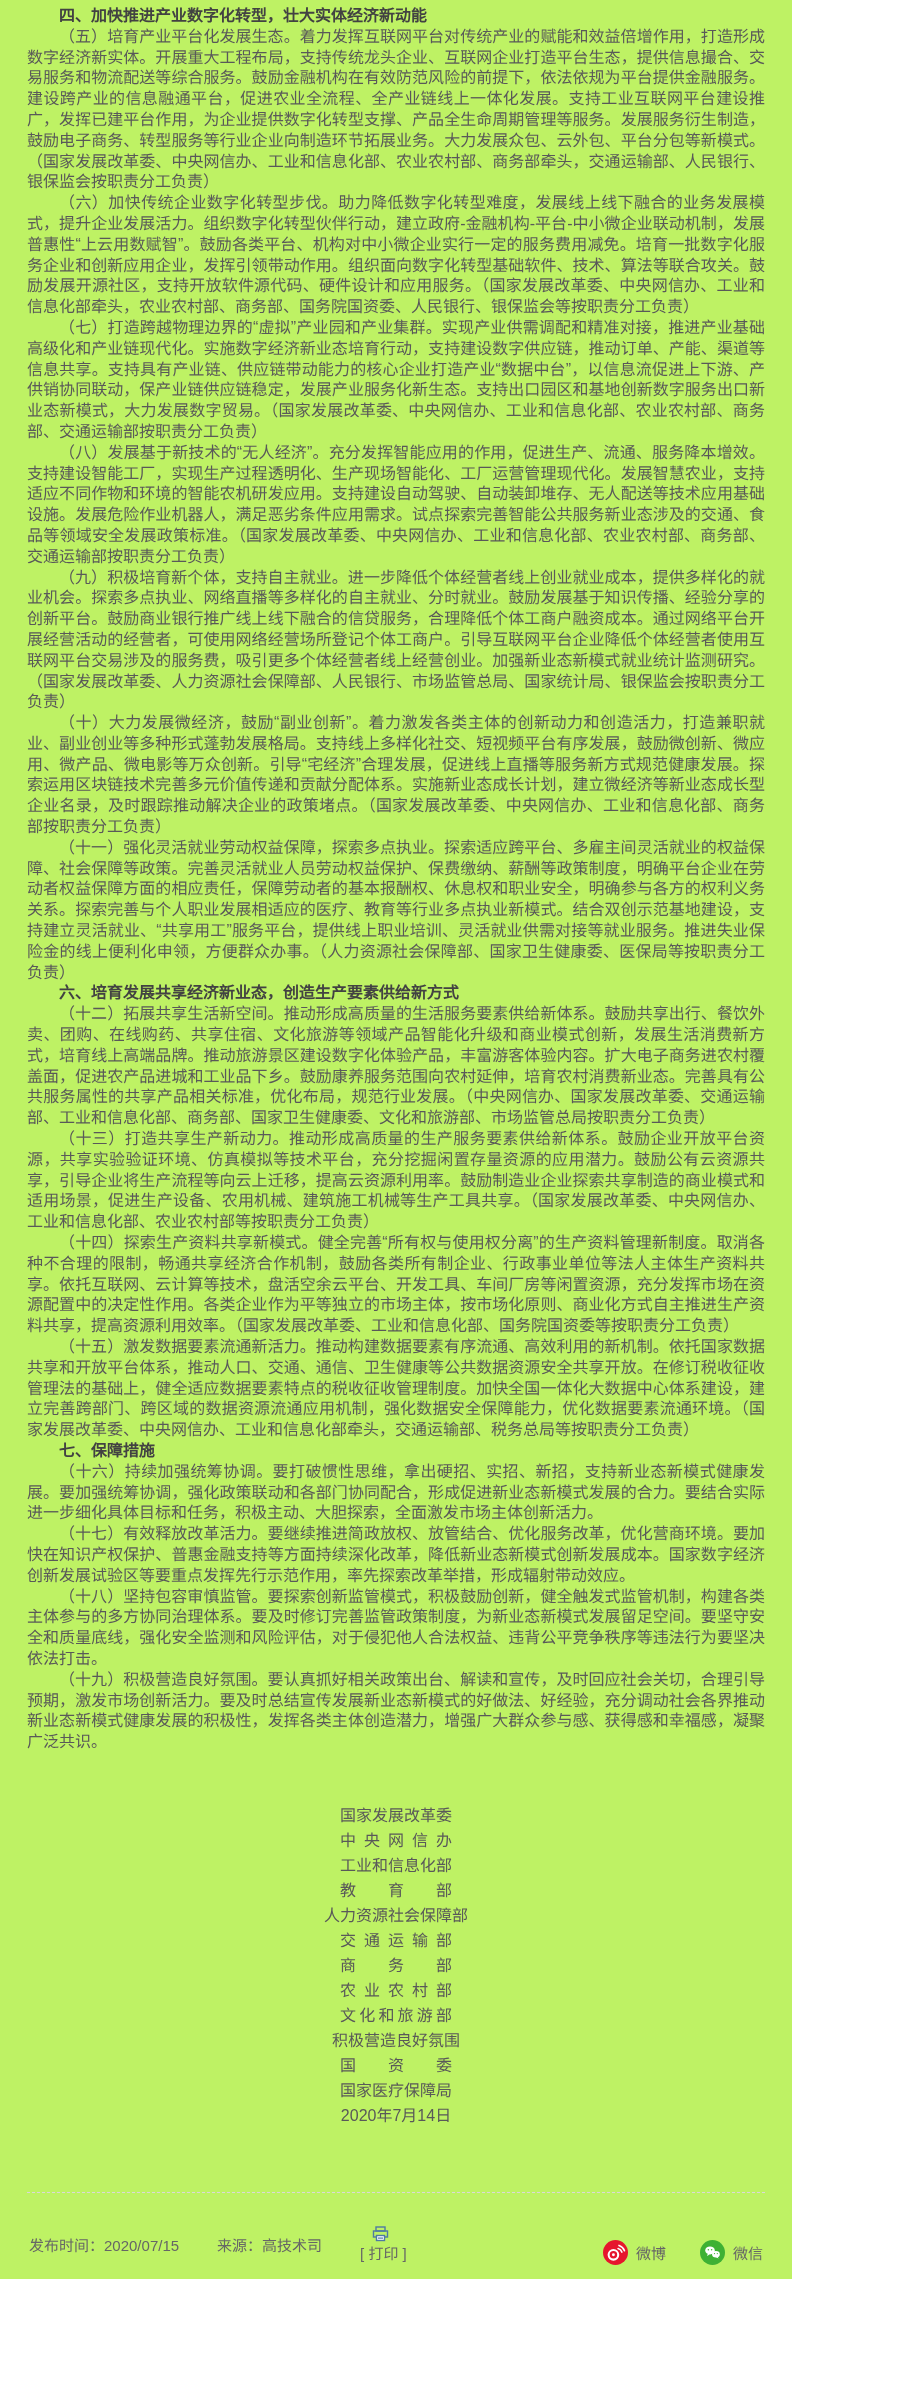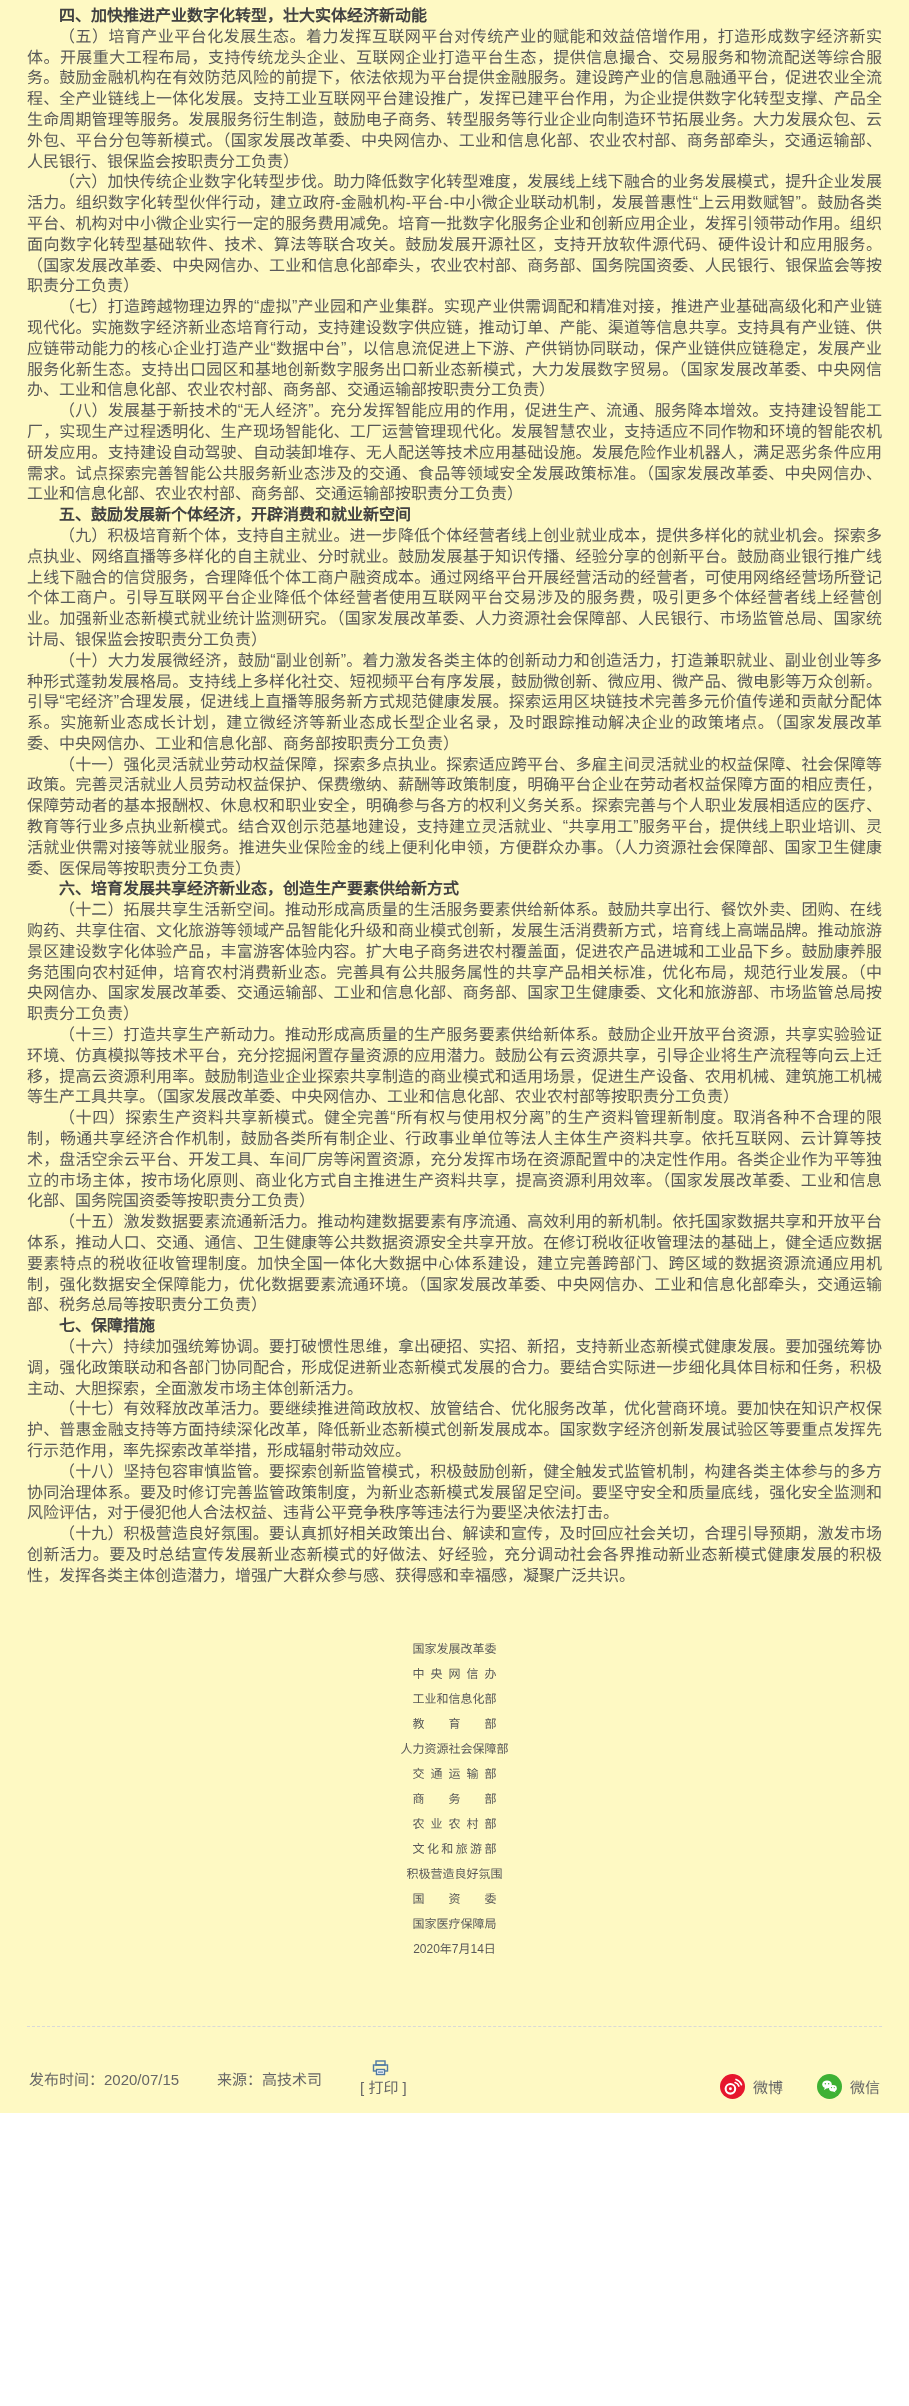--- a/index.html
+++ b/index.html
@@ -1,42 +1,42 @@
 <!DOCTYPE html>
 <html lang="zh-CN"><head>
 <meta charset="utf-8">
 <style>
   html,body{margin:0;padding:0;background:#ffffff;}
   .page{
-    width:909px;
+    width:792px;
     box-sizing:border-box;
     padding:6px 27px 0 27px;
     font-family:"Liberation Sans","DejaVu Sans",sans-serif;
-    background:#fef9c3;
+    background:#bef264;
   }
   .doc-body p{
     margin:0;
     font-size:16px;
     line-height:20.8px;
     color:#595959;
     text-align:justify;
     text-indent:2em;
     word-break:break-all;
   }
   .doc-body p.sec-heading{
     font-weight:bold;
     color:#424242;
   }
   .signatures{
     margin-top:50px;
     text-align:center;
   }
   .sig-line{
     line-height:25px;
-    font-size:12px;
+    font-size:16px;
     color:#595959;
   }
   .sig-line .sig-name{
     display:inline-block;
     min-width:7em;
     white-space:nowrap;
     text-align:justify;
     text-align-last:justify;
   }
   .sig-line .sig-date{
@@ -75,21 +75,20 @@
 <body>
 
 <div class="page">
 
   <div class="doc-body">
     <p class="sec-heading">四、加快推进产业数字化转型，壮大实体经济新动能</p>
     <p>（五）培育产业平台化发展生态。着力发挥互联网平台对传统产业的赋能和效益倍增作用，打造形成数字经济新实体。开展重大工程布局，支持传统龙头企业、互联网企业打造平台生态，提供信息撮合、交易服务和物流配送等综合服务。鼓励金融机构在有效防范风险的前提下，依法依规为平台提供金融服务。建设跨产业的信息融通平台，促进农业全流程、全产业链线上一体化发展。支持工业互联网平台建设推广，发挥已建平台作用，为企业提供数字化转型支撑、产品全生命周期管理等服务。发展服务衍生制造，鼓励电子商务、转型服务等行业企业向制造环节拓展业务。大力发展众包、云外包、平台分包等新模式。（国家发展改革委、中央网信办、工业和信息化部、农业农村部、商务部牵头，交通运输部、人民银行、银保监会按职责分工负责）</p>
     <p>（六）加快传统企业数字化转型步伐。助力降低数字化转型难度，发展线上线下融合的业务发展模式，提升企业发展活力。组织数字化转型伙伴行动，建立政府-金融机构-平台-中小微企业联动机制，发展普惠性“上云用数赋智”。鼓励各类平台、机构对中小微企业实行一定的服务费用减免。培育一批数字化服务企业和创新应用企业，发挥引领带动作用。组织面向数字化转型基础软件、技术、算法等联合攻关。鼓励发展开源社区，支持开放软件源代码、硬件设计和应用服务。（国家发展改革委、中央网信办、工业和信息化部牵头，农业农村部、商务部、国务院国资委、人民银行、银保监会等按职责分工负责）</p>
     <p>（七）打造跨越物理边界的“虚拟”产业园和产业集群。实现产业供需调配和精准对接，推进产业基础高级化和产业链现代化。实施数字经济新业态培育行动，支持建设数字供应链，推动订单、产能、渠道等信息共享。支持具有产业链、供应链带动能力的核心企业打造产业“数据中台”，以信息流促进上下游、产供销协同联动，保产业链供应链稳定，发展产业服务化新生态。支持出口园区和基地创新数字服务出口新业态新模式，大力发展数字贸易。（国家发展改革委、中央网信办、工业和信息化部、农业农村部、商务部、交通运输部按职责分工负责）</p>
     <p>（八）发展基于新技术的“无人经济”。充分发挥智能应用的作用，促进生产、流通、服务降本增效。支持建设智能工厂，实现生产过程透明化、生产现场智能化、工厂运营管理现代化。发展智慧农业，支持适应不同作物和环境的智能农机研发应用。支持建设自动驾驶、自动装卸堆存、无人配送等技术应用基础设施。发展危险作业机器人，满足恶劣条件应用需求。试点探索完善智能公共服务新业态涉及的交通、食品等领域安全发展政策标准。（国家发展改革委、中央网信办、工业和信息化部、农业农村部、商务部、交通运输部按职责分工负责）</p>
-    <p class="sec-heading">五、鼓励发展新个体经济，开辟消费和就业新空间</p>
     <p>（九）积极培育新个体，支持自主就业。进一步降低个体经营者线上创业就业成本，提供多样化的就业机会。探索多点执业、网络直播等多样化的自主就业、分时就业。鼓励发展基于知识传播、经验分享的创新平台。鼓励商业银行推广线上线下融合的信贷服务，合理降低个体工商户融资成本。通过网络平台开展经营活动的经营者，可使用网络经营场所登记个体工商户。引导互联网平台企业降低个体经营者使用互联网平台交易涉及的服务费，吸引更多个体经营者线上经营创业。加强新业态新模式就业统计监测研究。（国家发展改革委、人力资源社会保障部、人民银行、市场监管总局、国家统计局、银保监会按职责分工负责）</p>
     <p>（十）大力发展微经济，鼓励“副业创新”。着力激发各类主体的创新动力和创造活力，打造兼职就业、副业创业等多种形式蓬勃发展格局。支持线上多样化社交、短视频平台有序发展，鼓励微创新、微应用、微产品、微电影等万众创新。引导“宅经济”合理发展，促进线上直播等服务新方式规范健康发展。探索运用区块链技术完善多元价值传递和贡献分配体系。实施新业态成长计划，建立微经济等新业态成长型企业名录，及时跟踪推动解决企业的政策堵点。（国家发展改革委、中央网信办、工业和信息化部、商务部按职责分工负责）</p>
     <p>（十一）强化灵活就业劳动权益保障，探索多点执业。探索适应跨平台、多雇主间灵活就业的权益保障、社会保障等政策。完善灵活就业人员劳动权益保护、保费缴纳、薪酬等政策制度，明确平台企业在劳动者权益保障方面的相应责任，保障劳动者的基本报酬权、休息权和职业安全，明确参与各方的权利义务关系。探索完善与个人职业发展相适应的医疗、教育等行业多点执业新模式。结合双创示范基地建设，支持建立灵活就业、“共享用工”服务平台，提供线上职业培训、灵活就业供需对接等就业服务。推进失业保险金的线上便利化申领，方便群众办事。（人力资源社会保障部、国家卫生健康委、医保局等按职责分工负责）</p>
     <p class="sec-heading">六、培育发展共享经济新业态，创造生产要素供给新方式</p>
     <p>（十二）拓展共享生活新空间。推动形成高质量的生活服务要素供给新体系。鼓励共享出行、餐饮外卖、团购、在线购药、共享住宿、文化旅游等领域产品智能化升级和商业模式创新，发展生活消费新方式，培育线上高端品牌。推动旅游景区建设数字化体验产品，丰富游客体验内容。扩大电子商务进农村覆盖面，促进农产品进城和工业品下乡。鼓励康养服务范围向农村延伸，培育农村消费新业态。完善具有公共服务属性的共享产品相关标准，优化布局，规范行业发展。（中央网信办、国家发展改革委、交通运输部、工业和信息化部、商务部、国家卫生健康委、文化和旅游部、市场监管总局按职责分工负责）</p>
     <p>（十三）打造共享生产新动力。推动形成高质量的生产服务要素供给新体系。鼓励企业开放平台资源，共享实验验证环境、仿真模拟等技术平台，充分挖掘闲置存量资源的应用潜力。鼓励公有云资源共享，引导企业将生产流程等向云上迁移，提高云资源利用率。鼓励制造业企业探索共享制造的商业模式和适用场景，促进生产设备、农用机械、建筑施工机械等生产工具共享。（国家发展改革委、中央网信办、工业和信息化部、农业农村部等按职责分工负责）</p>
     <p>（十四）探索生产资料共享新模式。健全完善“所有权与使用权分离”的生产资料管理新制度。取消各种不合理的限制，畅通共享经济合作机制，鼓励各类所有制企业、行政事业单位等法人主体生产资料共享。依托互联网、云计算等技术，盘活空余云平台、开发工具、车间厂房等闲置资源，充分发挥市场在资源配置中的决定性作用。各类企业作为平等独立的市场主体，按市场化原则、商业化方式自主推进生产资料共享，提高资源利用效率。（国家发展改革委、工业和信息化部、国务院国资委等按职责分工负责）</p>
     <p>（十五）激发数据要素流通新活力。推动构建数据要素有序流通、高效利用的新机制。依托国家数据共享和开放平台体系，推动人口、交通、通信、卫生健康等公共数据资源安全共享开放。在修订税收征收管理法的基础上，健全适应数据要素特点的税收征收管理制度。加快全国一体化大数据中心体系建设，建立完善跨部门、跨区域的数据资源流通应用机制，强化数据安全保障能力，优化数据要素流通环境。（国家发展改革委、中央网信办、工业和信息化部牵头，交通运输部、税务总局等按职责分工负责）</p>
     <p class="sec-heading">七、保障措施</p>
     <p>（十六）持续加强统筹协调。要打破惯性思维，拿出硬招、实招、新招，支持新业态新模式健康发展。要加强统筹协调，强化政策联动和各部门协同配合，形成促进新业态新模式发展的合力。要结合实际进一步细化具体目标和任务，积极主动、大胆探索，全面激发市场主体创新活力。</p>

